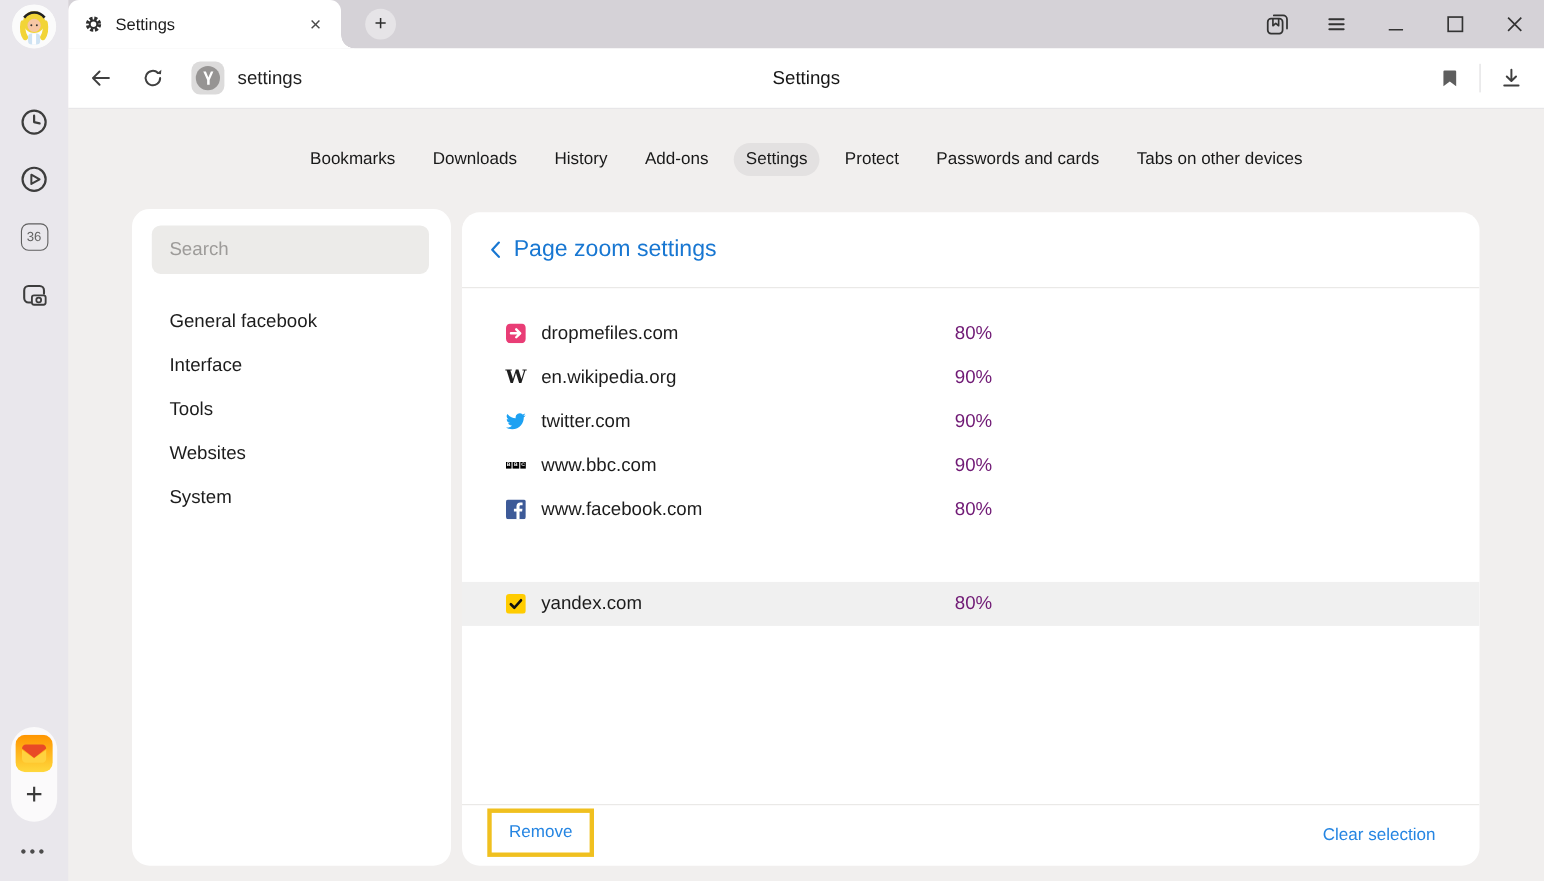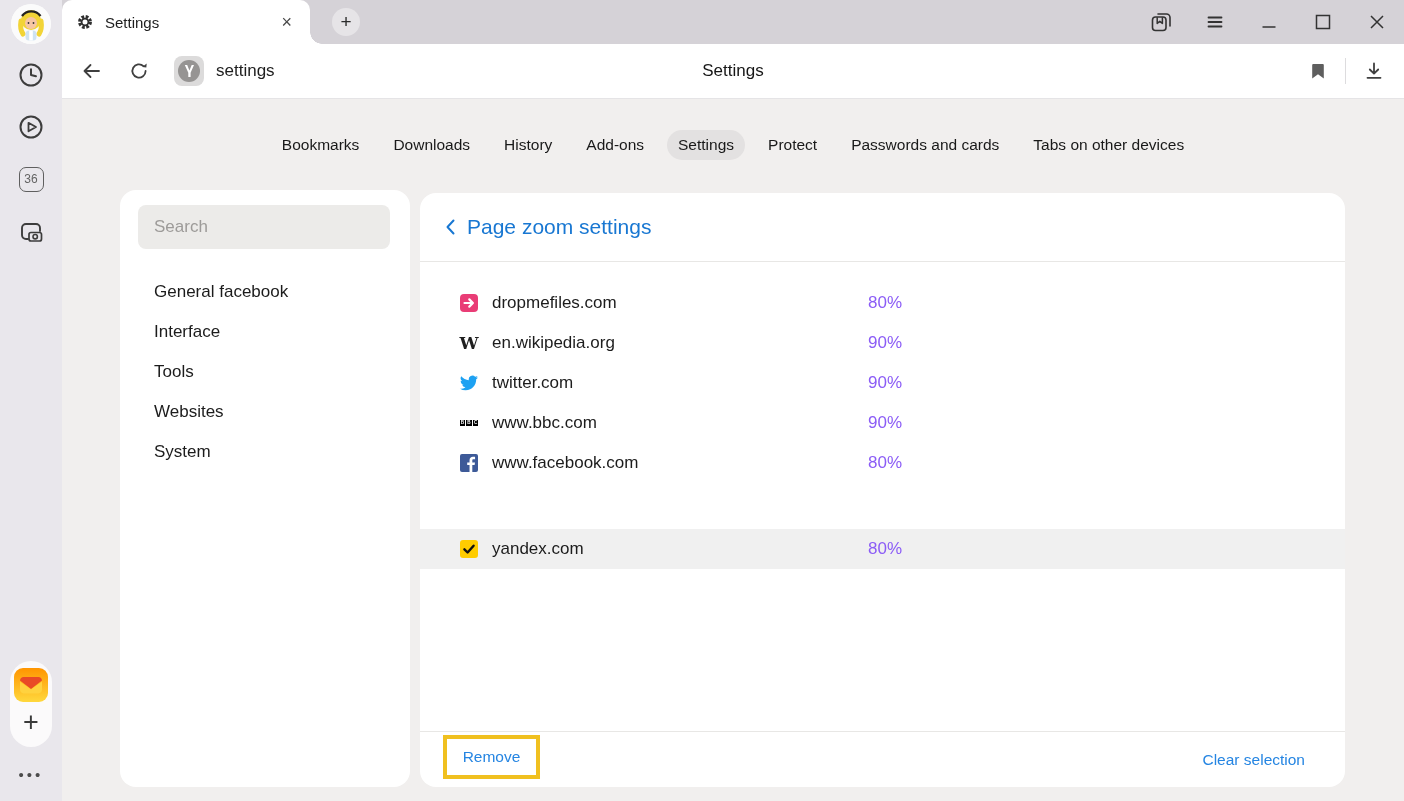--- a/index.html
+++ b/index.html
@@ -7,21 +7,21 @@
   body {
     position:relative; overflow:hidden;
     background:#f1efee;
     font-family:"Liberation Sans","DejaVu Sans",sans-serif;
     color:#1c1c1c;
   }
   
   .rail { position:absolute; left:0; top:0; width:62px; height:801px; background:#e9e7ec; z-index:6; }
   .avatar { position:absolute; left:11px; top:4px; width:40px; height:40px; border-radius:50%; background:#fbfbfb; overflow:hidden; }
   .rail-ic { position:absolute; left:50%; transform:translateX(-50%); width:30px; height:30px;
-             display:flex; align-items:center; justify-content:center; color:#3d3d3d; }
+             display:flex; align-items:center; justify-content:center; color:#3d3d3d;margin-top:36px; }
   .num-badge { width:25px; height:25px; border:1.8px solid #5f5f5f; border-radius:7px;
                font-size:12px; color:#636363; display:flex; align-items:center; justify-content:center; }
   .rail-pill { position:absolute; left:10px; top:661px; width:42px; height:86px; background:#fbfafb;
                border-radius:22px; display:flex; flex-direction:column; align-items:center; padding-top:7px; }
   .rail-plus { font-size:27px; font-weight:300; color:#3a3a3a; line-height:34px; margin-top:3px; }
   .rail-dots { position:absolute; left:0; right:0; top:766px; text-align:center; color:#4c4c4c;
                font-size:15px; letter-spacing:3px; }
   
   .tabbar { position:absolute; left:62px; top:0; right:0; height:44px; background:#d5d2d7; }
   .tab { position:absolute; left:0; top:0; width:248px; height:44px; background:#fff;
@@ -64,21 +64,21 @@
   .main-card { position:absolute; left:420px; top:193px; width:925px; height:594px; background:#fff;
                border-radius:16px; overflow:hidden; }
   .mc-header { height:69px; border-bottom:1px solid #e8e7e5; display:flex; align-items:center; padding-left:24px; }
   .back-chev { display:flex; margin-right:11px; }
   .mc-title { color:#1877d2; font-size:21px; }
   .site-list { position:absolute; top:90px; left:0; right:0; }
   .site-row { position:relative; height:40px; display:flex; align-items:center; }
   .site-row.selected { background:#f0f0f0;margin-top:46px; }
   .fav { width:18px; height:18px; margin-left:40px; display:flex; align-items:center; justify-content:center; flex:none; }
   .site-name { margin-left:14px; font-size:17px; color:#1c1c1c; }
-  .site-zoom { position:absolute; left:448px; font-size:17px; color:#8b5cf6; }
+  .site-zoom { position:absolute; left:448px; font-size:17px; color:#701a75; }
   .wiki-w { font-family:"DejaVu Serif","Liberation Serif",serif; font-size:17px; font-weight:bold; color:#1f1f1f; line-height:18px; }
   .bbc { display:flex; gap:1px; }
   .bbc i { font-style:normal; width:5.6px; height:5.6px; background:#000; color:#fff; font-size:4.6px;
            line-height:5.8px; text-align:center; font-weight:bold; }
   .mc-footer { position:absolute; left:0; right:0; bottom:0; height:56px; border-top:1px solid #e8e7e5; }
   .remove-box { position:absolute; left:23px; top:3px; width:97px; height:44px; border:4px solid #f0c01f;
                 display:flex; align-items:center; justify-content:center; }
   .link { color:#2585e2; font-size:15.5px; cursor:pointer; }
   .clear-link { position:absolute; right:40px; top:50%; transform:translateY(-50%); }
 </style>

